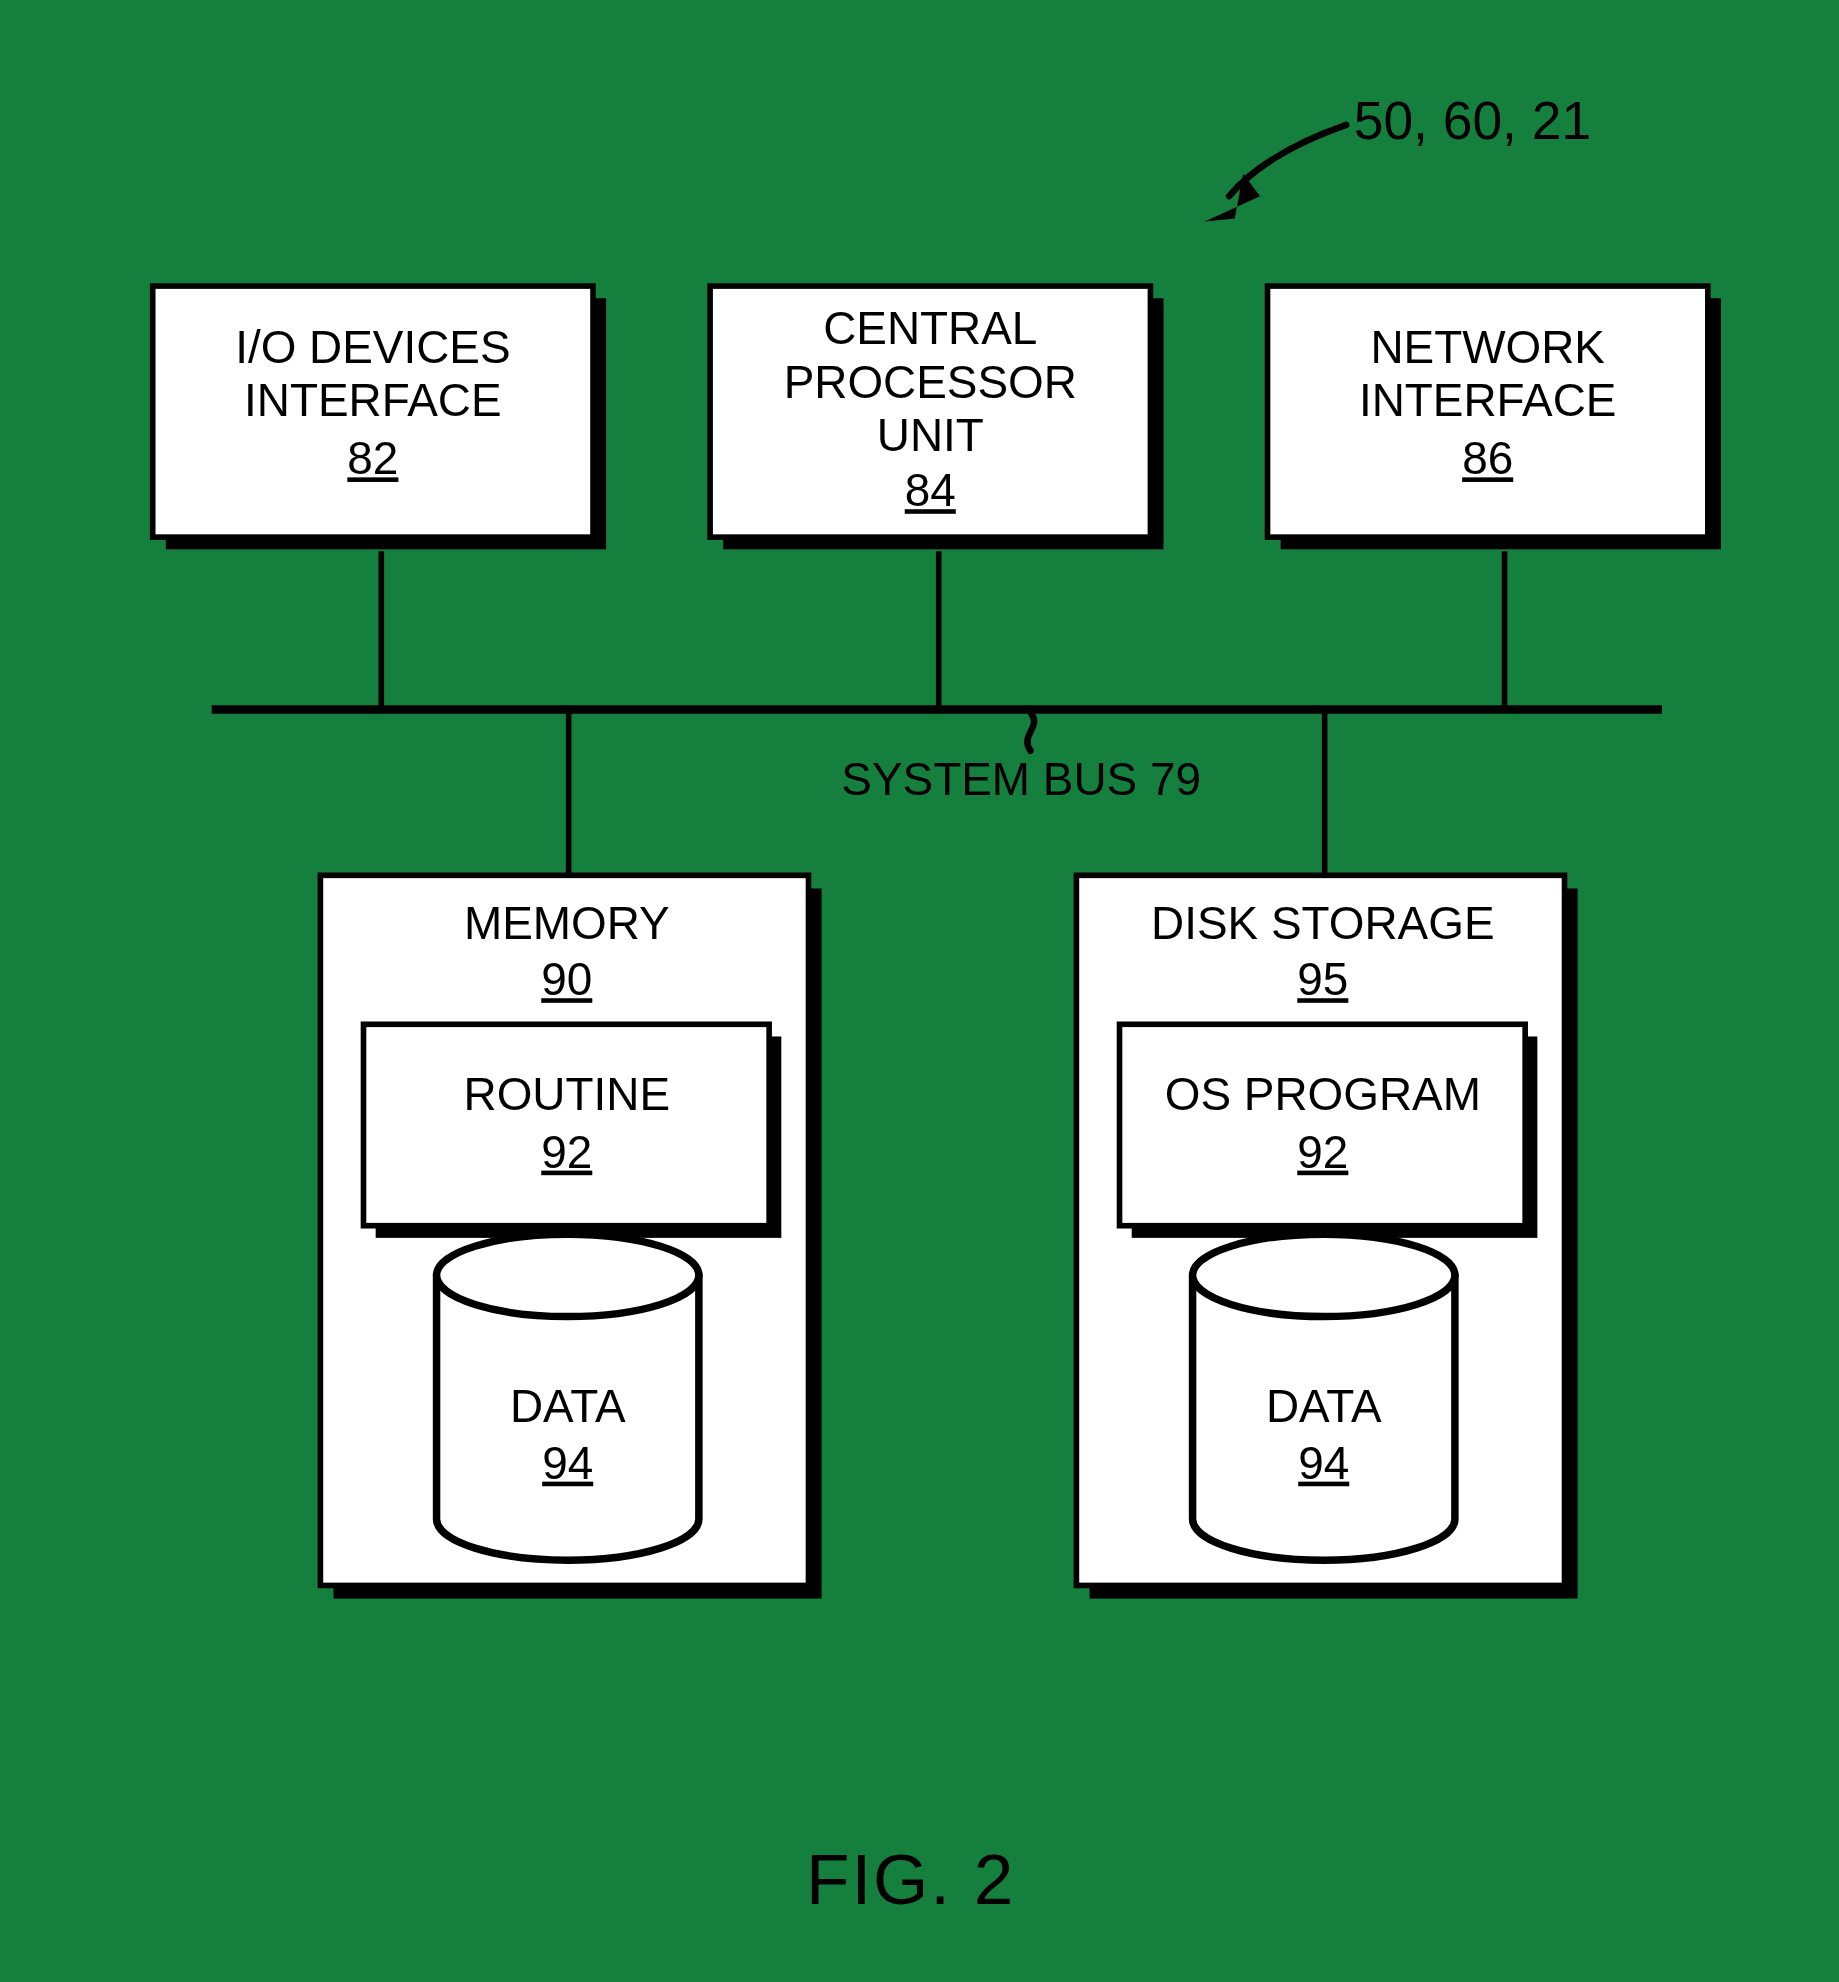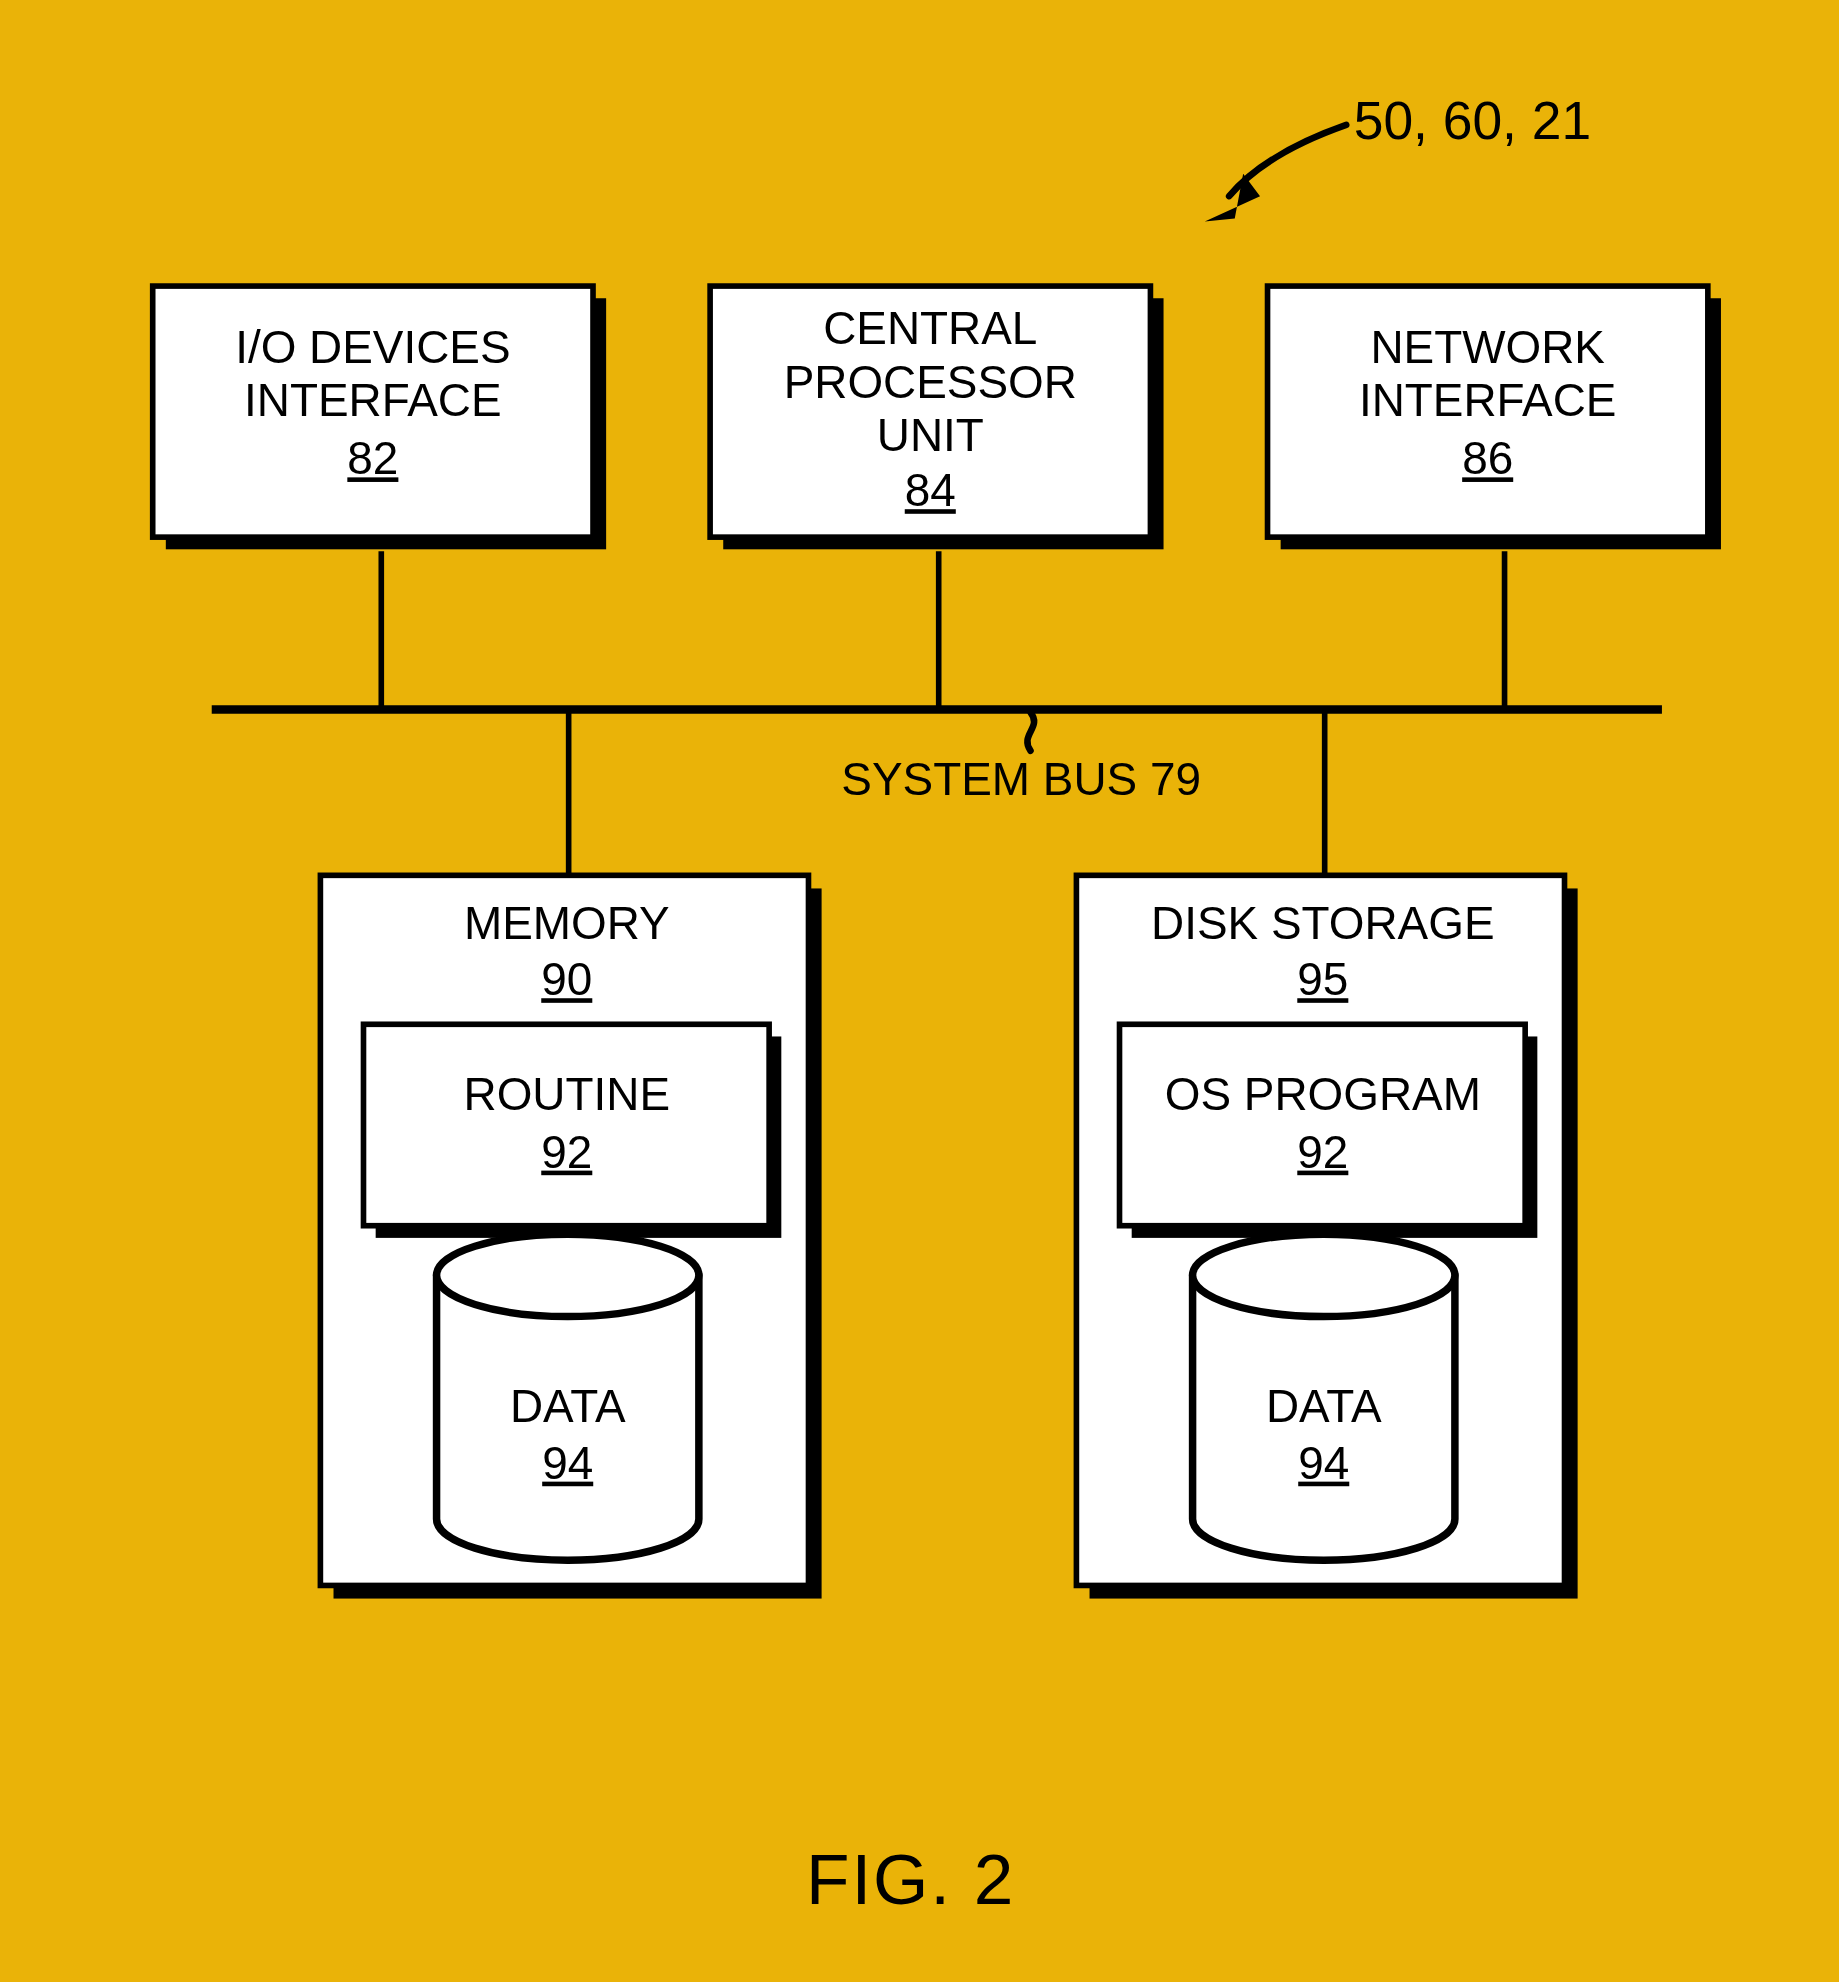--- a/index.html
+++ b/index.html
@@ -11,21 +11,21 @@
     width: 1839px;
     height: 1983px;
     font-family: "Liberation Sans", sans-serif;
     color: #000000;
     overflow: hidden;
   }
   #figure-root {
     position: relative;
     width: 1839px;
     height: 1983px;
-    background: #eab308;
+    background: #15803d;
   }
   svg.diagram {
     position: absolute;
     top: 0;
     left: 0;
     width: 1839px;
     height: 1983px;
     display: block;
   }
   .box-fill { fill: #ffffff; }

